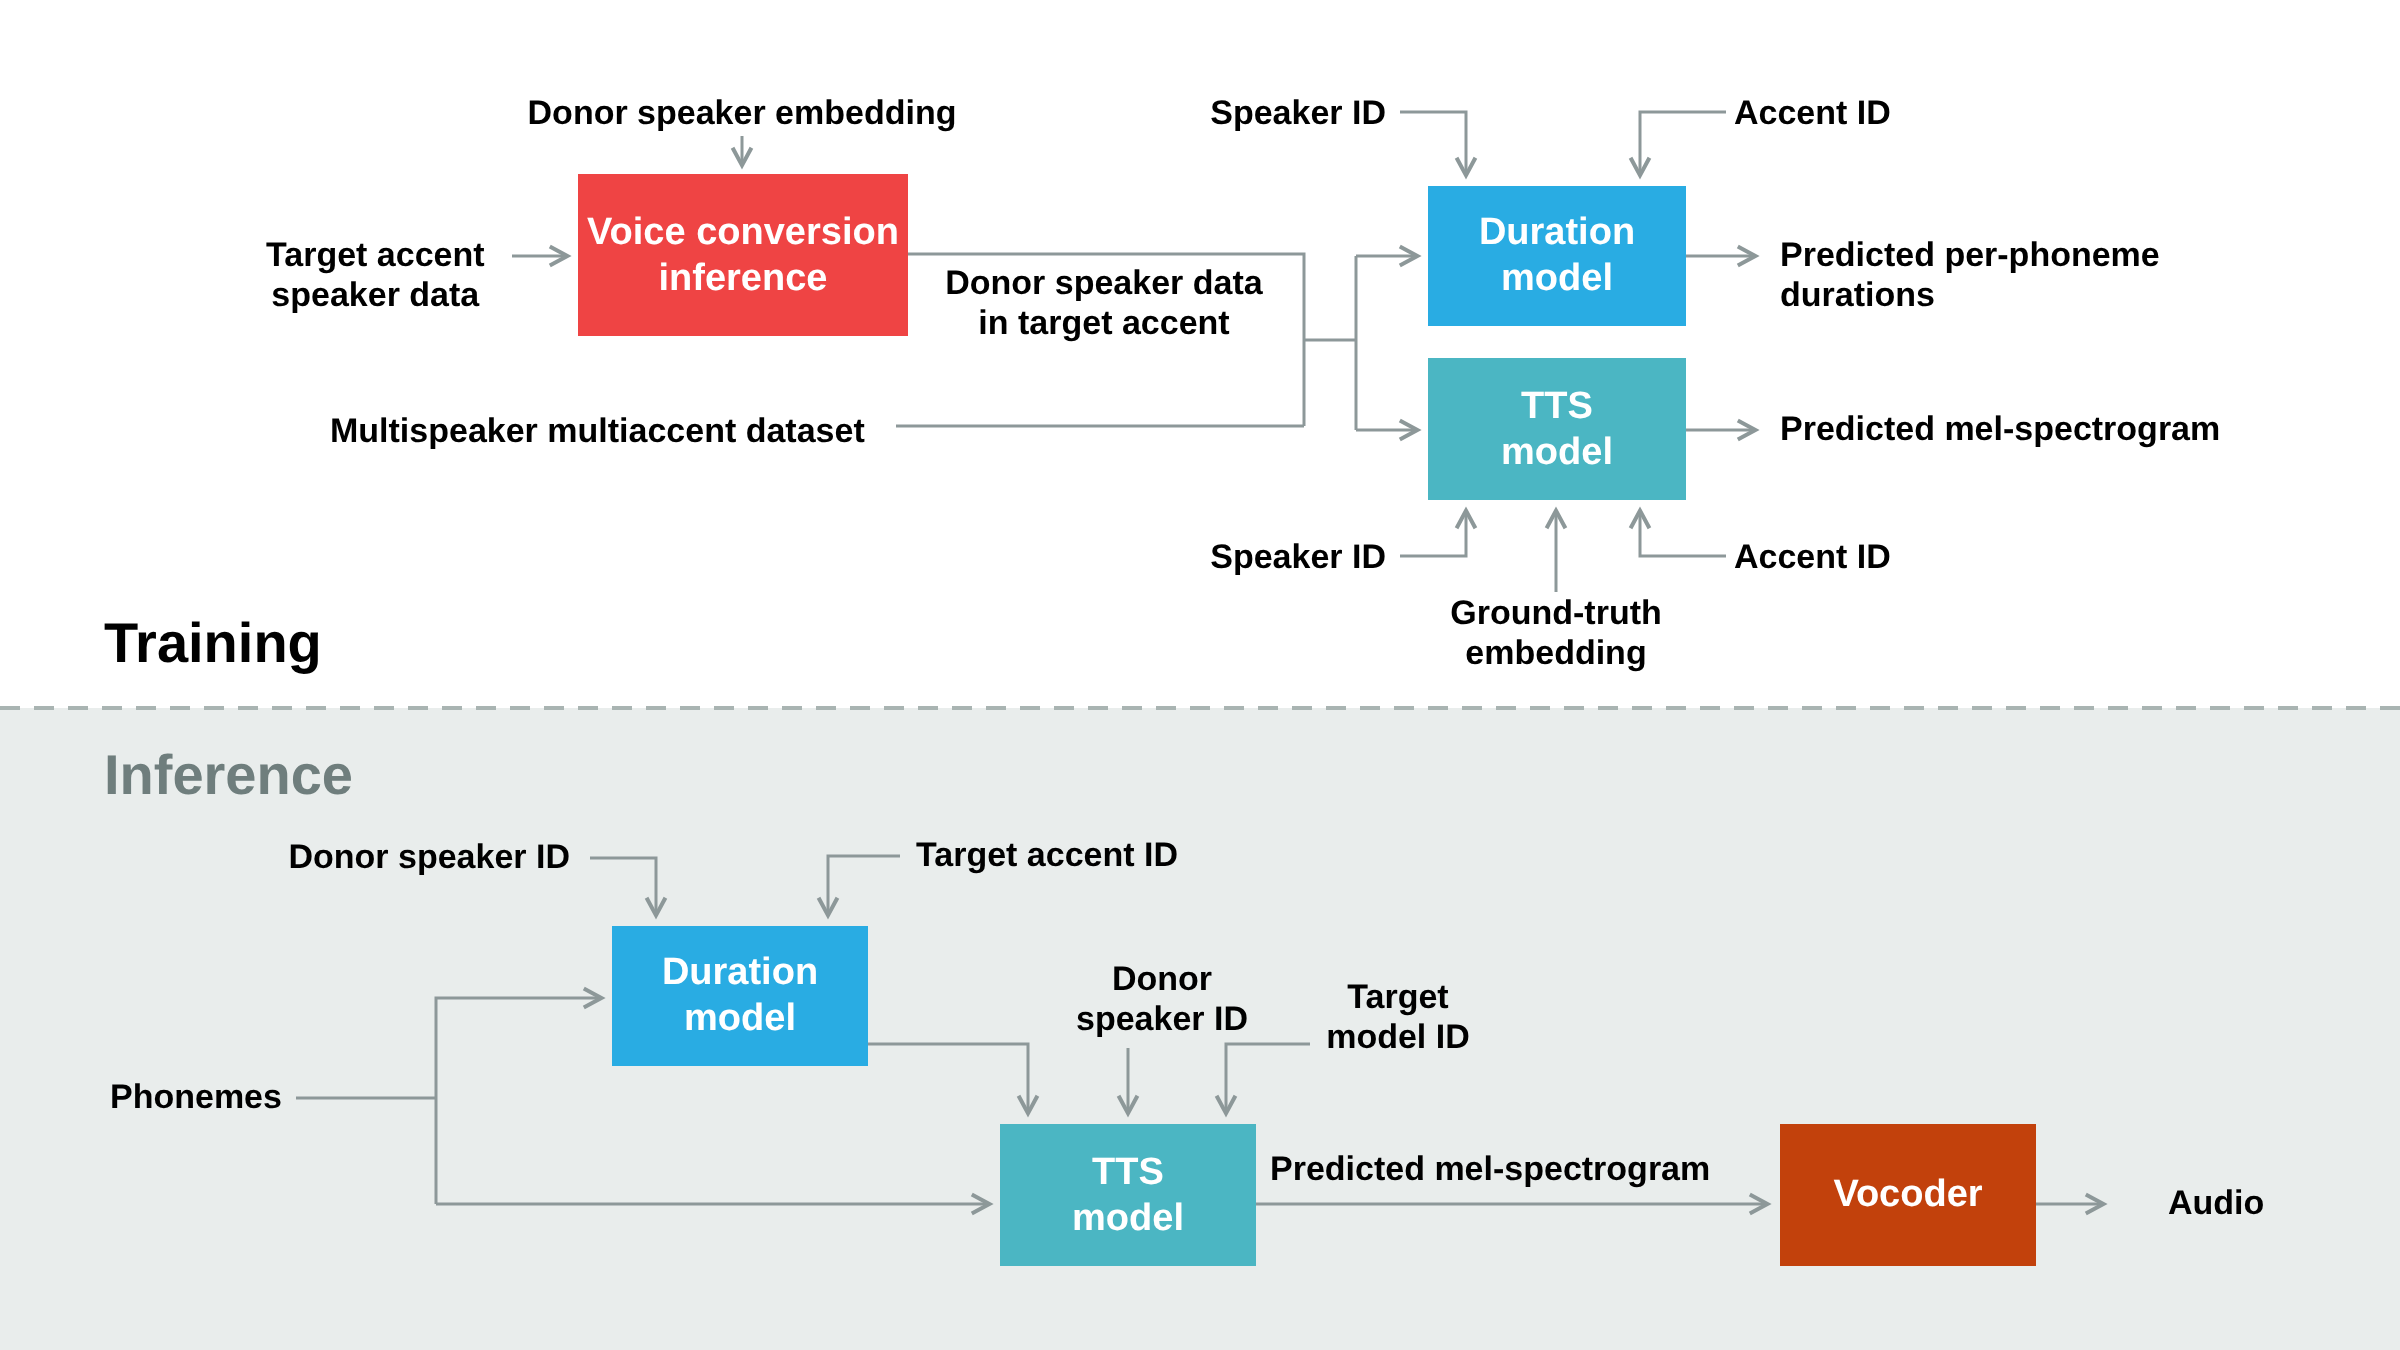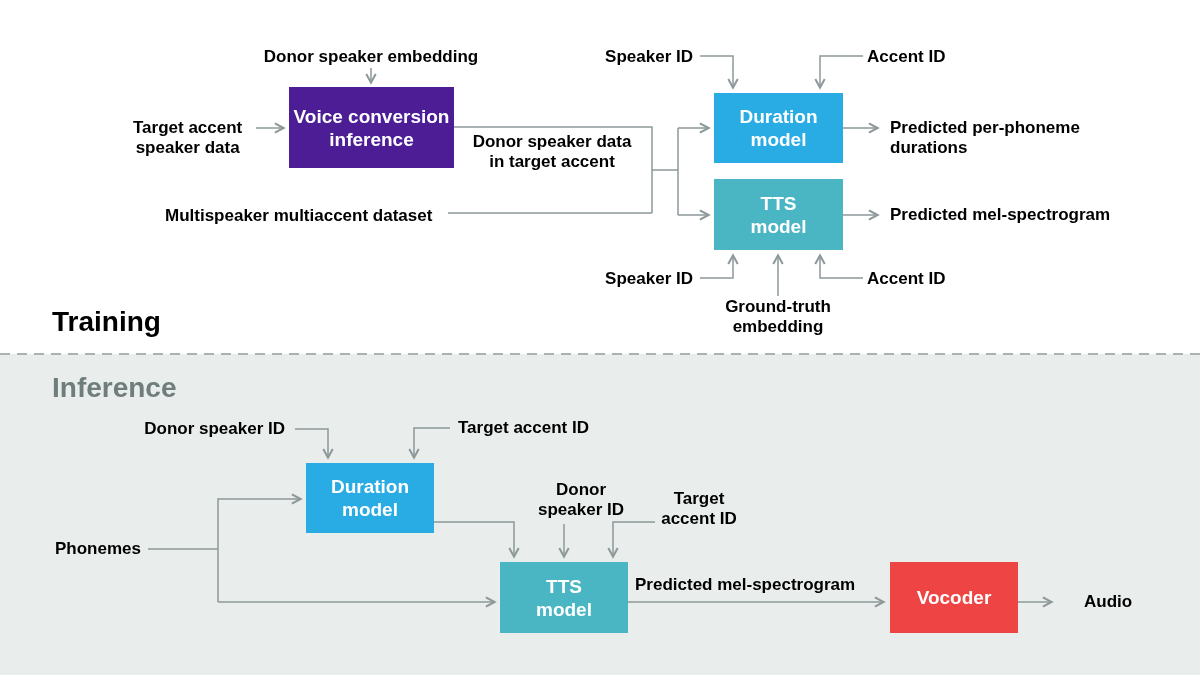--- a/index.html
+++ b/index.html
@@ -40,26 +40,26 @@
     display: flex;
     align-items: center;
     justify-content: center;
     text-align: center;
     color: #ffffff;
     font-weight: bold;
     font-size: 19px;
     line-height: 23px;
     white-space: pre-line;
   }
-  #vc-box       { left: 289px; top:  87px; width: 165px; height: 81px; background: #4c1d95; }
+  #vc-box       { left: 289px; top:  87px; width: 165px; height: 81px; background: #ef4444; }
   #duration-box-training { left: 714px; top:  93px; width: 129px; height: 70px; background: #29ACE3; }
   #tts-box-training      { left: 714px; top: 179px; width: 129px; height: 71px; background: #4BB6C3; }
   #duration-box-inference{ left: 306px; top: 463px; width: 128px; height: 70px; background: #29ACE3; }
   #tts-box-inference     { left: 500px; top: 562px; width: 128px; height: 71px; background: #4BB6C3; }
-  #vocoder-box           { left: 890px; top: 562px; width: 128px; height: 71px; background: #ef4444; }
+  #vocoder-box           { left: 890px; top: 562px; width: 128px; height: 71px; background: #c2410c; }
 
   
   #lbl-donor-speaker-embedding { left: 263px; top: 47px;  width: 216px; }
   #lbl-target-accent-speaker-data { left: 133px; top: 118px; text-align: center; }
   #lbl-speaker-id-top    { left: 600px; top: 47px;  width: 93px; }
   #lbl-accent-id-top     { left: 867px; top: 47px; }
   #lbl-multispeaker      { left: 165px; top: 206px; }
   #lbl-donor-speaker-data{ left: 462px; top: 132px; width: 180px; }
   #lbl-predicted-per-phoneme { left: 890px; top: 118px; }
   #lbl-predicted-mel-training { left: 890px; top: 205px; }
@@ -156,17 +156,17 @@
   <div class="box" id="tts-box-inference">TTS
 model</div>
   <div class="box" id="vocoder-box">Vocoder</div>
 
   <div class="label right" id="lbl-donor-speaker-id-dur">Donor speaker ID</div>
   <div class="label" id="lbl-target-accent-id-dur">Target accent ID</div>
   <div class="label" id="lbl-phonemes">Phonemes</div>
   <div class="label center" id="lbl-donor-speaker-id-tts">Donor
 speaker ID</div>
   <div class="label center" id="lbl-target-accent-id-tts">Target
-accent ID</div>
+model ID</div>
   <div class="label" id="lbl-predicted-mel-inference">Predicted mel-spectrogram</div>
   <div class="label" id="lbl-audio">Audio</div>
 
 </div>
 
 </body></html>

